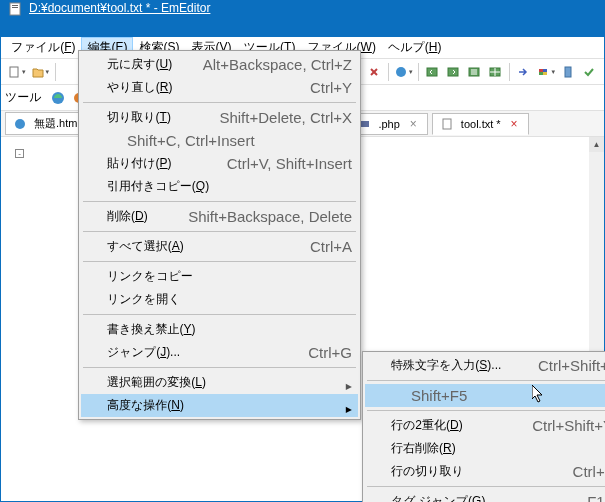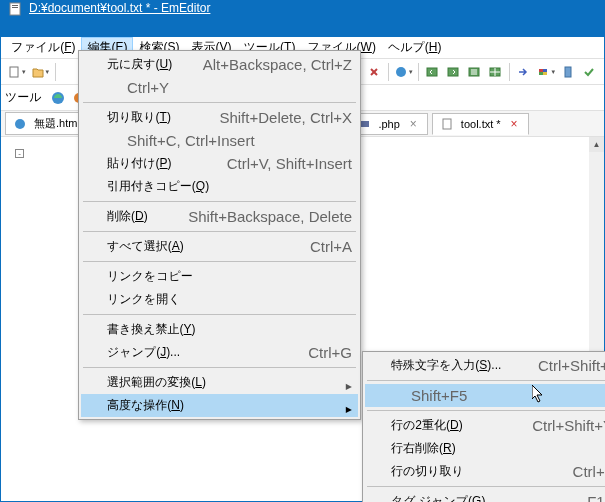--- a/index.html
+++ b/index.html
@@ -211,20 +211,21 @@
       <div class="sb-v-down">▼</div>
     </div>
   </div>
 
   <div class="dropdown main" id="dd-main">
       <div class="dd-item">
         <span class="dd-label">元に戻す(<span class="u">U</span>)</span>
         <span class="dd-shortcut">Alt+Backspace, Ctrl+Z</span>
       </div>
       <div class="dd-item">
+        <span class="dd-label">やり直し(<span class="u">R</span>)</span>
         <span class="dd-shortcut">Ctrl+Y</span>
       </div>
       <div class="dd-sep"></div>
       <div class="dd-item">
         <span class="dd-label">切り取り(<span class="u">T</span>)</span>
         <span class="dd-shortcut">Shift+Delete, Ctrl+X</span>
       </div>
       <div class="dd-item">
         <span class="dd-shortcut">Shift+C, Ctrl+Insert</span>
       </div>

